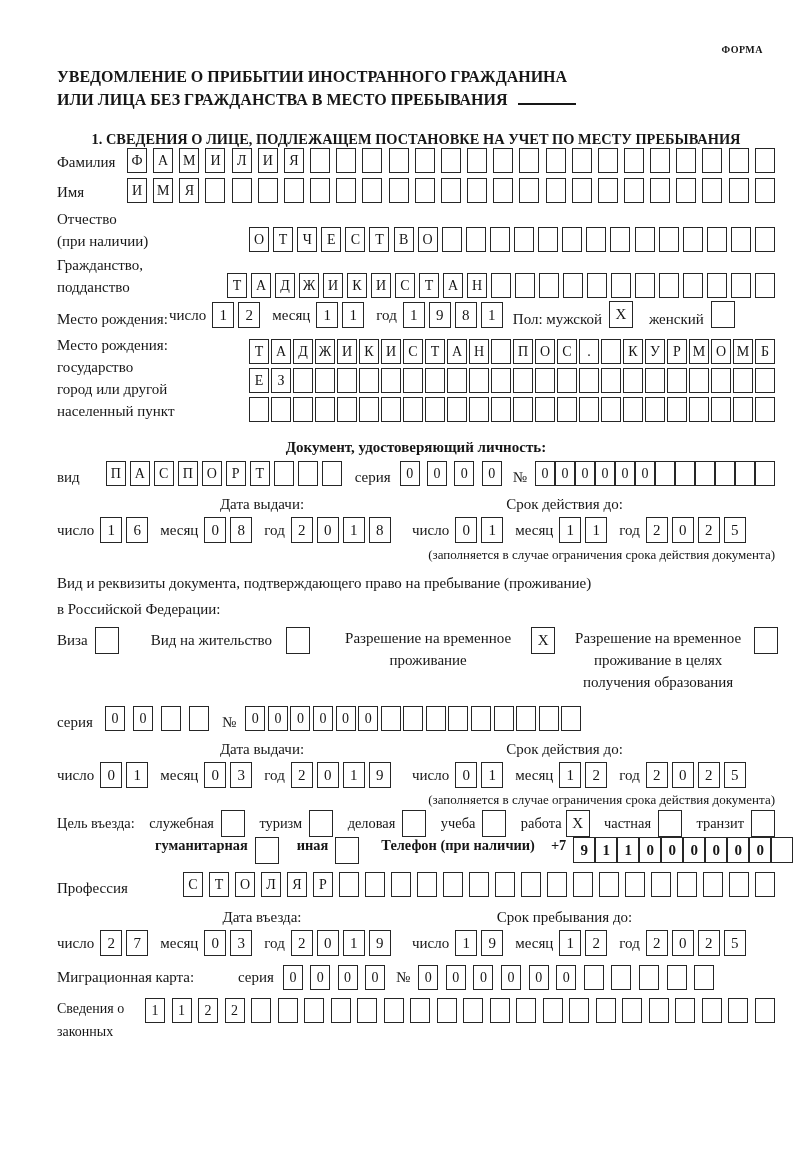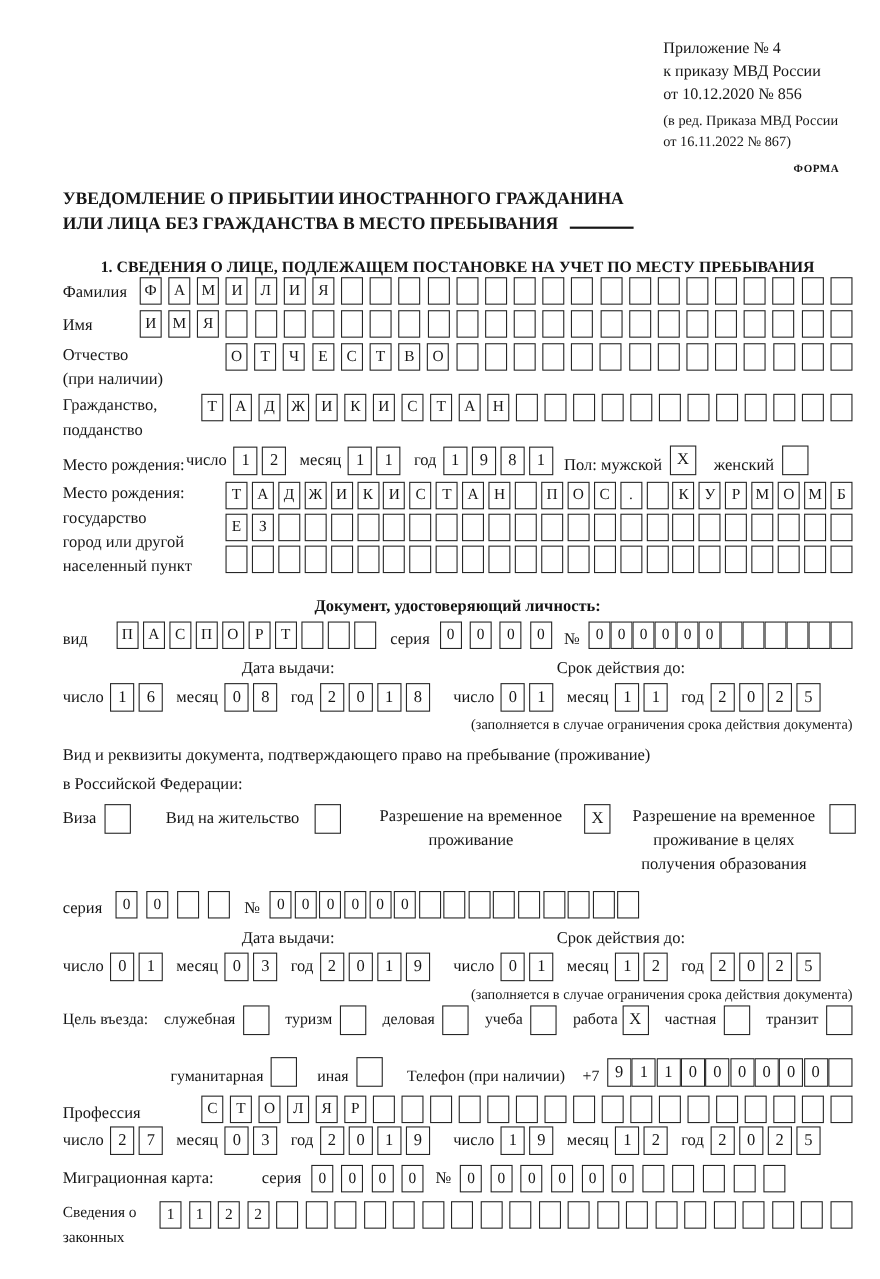--- a/index.html
+++ b/index.html
@@ -8,21 +8,21 @@
     padding:34px 25px 14px 57px;position:relative;overflow:hidden;
     font-family:"Liberation Serif","DejaVu Serif",serif;color:#161616;font-size:15px;
   }
   .annex{margin-left:auto;width:172px;line-height:21px;font-size:14.6px;}
   .annex .amend{font-size:13px;line-height:19px;margin-top:3px;}
   .forma{text-align:right;padding-right:12px;font-weight:bold;margin-top:10px;font-size:10px;letter-spacing:.5px;}
   .title{text-align:left;font-weight:bold;font-size:16px;line-height:23px;margin-top:10px;}
   .blank{display:inline-block;width:58px;border-bottom:2px solid #161616;height:14px;margin-left:10px;}
   .sec1{text-align:center;font-weight:bold;font-size:14.4px;margin-top:20px;white-space:nowrap;}
   .frow{display:flex;margin-bottom:5px;}
-  .ac{align-items:flex-end;} .as{align-items:flex-start;}
+  .ac{align-items:flex-end;} .as{align-items:flex-end;gap:44px;}
   .lblcol{flex:0 0 auto;line-height:22px;}
   .lbl{white-space:nowrap;}
   .boxrow{display:flex;justify-content:space-between;flex:1 1 auto;}
   .boxrow.fixed{flex:0 0 auto;}
   .cb{display:inline-flex;align-items:center;justify-content:center;box-sizing:border-box;
       width:20px;height:25px;border:1.5px solid #262626;font-size:14px;flex:0 0 auto;background:#fff;}
   .db{width:22px;height:26px;font-size:15px;}
   .ck{display:inline-flex;align-items:center;justify-content:center;box-sizing:border-box;
       width:24px;height:27px;border:1.5px solid #262626;font-size:15px;flex:0 0 auto;margin-left:7px;background:#fff;}
   .dg{display:flex;align-items:center;}
@@ -35,41 +35,32 @@
   .dates-line .half1{flex:0 0 355px;}
   .dates-line .half2{flex:1 1 auto;}
   .note{font-size:13px;text-align:right;margin-top:4px;line-height:16px;}
   .hdr-c{text-align:center;font-weight:bold;margin:17px 0 5px 0;}
   .intro{margin-top:9px;line-height:22px;}
   .opts-row{display:flex;align-items:flex-start;margin-top:7px;}
   .opt{display:flex;align-items:flex-start;}
   .opt .twoline,.opt .threeline{text-align:center;line-height:22px;}
   .purpose-row{display:flex;align-items:center;justify-content:space-between;margin-top:2px;font-size:14.4px;}
   .purpose-row .opt{align-items:center;}
-  .line2{display:flex;align-items:flex-end;margin-top:20px;margin-left:98px;font-size:14.4px;}
+  .line2{display:flex;align-items:flex-start;margin-top:0;margin-left:98px;font-size:14.4px;font-weight:bold;}
   .mig-row{display:flex;align-items:center;margin-top:9px;}
   .reps{display:flex;margin-top:8px;}
   .reps .lblcol{width:88px;font-size:14px;line-height:22.5px;white-space:nowrap;}
   .reps .rcol{flex:1 1 auto;}
   .reps .boxrow{margin-bottom:4px;}
 </style>
 </head>
 <body>
 
 <div class="page">
 
-  <div class="annex">
-    <div>Приложение № 4</div>
-    <div>к приказу МВД России</div>
-    <div>от 10.12.2020 № 856</div>
-    <div class="amend">
-      <div>(в ред. Приказа МВД России</div>
-      <div>от 16.11.2022 № 867)</div>
-    </div>
-  </div>
 
   <div class="forma">ФОРМА</div>
 
   <div class="title">
     <div>УВЕДОМЛЕНИЕ О ПРИБЫТИИ ИНОСТРАННОГО ГРАЖДАНИНА</div>
     <div><span>ИЛИ ЛИЦА БЕЗ ГРАЖДАНСТВА В МЕСТО ПРЕБЫВАНИЯ</span><span class="blank"></span></div>
   </div>
 
   <div class="sec1">1. СВЕДЕНИЯ О ЛИЦЕ, ПОДЛЕЖАЩЕМ ПОСТАНОВКЕ НА УЧЕТ ПО МЕСТУ ПРЕБЫВАНИЯ</div>
 
@@ -578,20 +569,24 @@
         <span class="cb"></span>
         <span class="cb"></span>
         <span class="cb"></span>
         <span class="cb"></span>
         <span class="cb"></span>
         <span class="cb"></span>
         <span class="cb"></span>
       </div>
   </div>
 
+  <div class="dt-titles" style="margin-top:10px">
+    <span class="t1">Дата въезда:</span>
+    <span class="t2">Срок пребывания до:</span>
+  </div>
   <div class="dates-line">
     <div class="half1 dg">
       <span class="dlb">число</span>
       <span class="dg" style="gap:4px">
           <span class="cb db">2</span>
           <span class="cb db">7</span>
         </span>
       <span class="dlb ml">месяц</span>
       <span class="dg" style="gap:4px">
           <span class="cb db">0</span>

